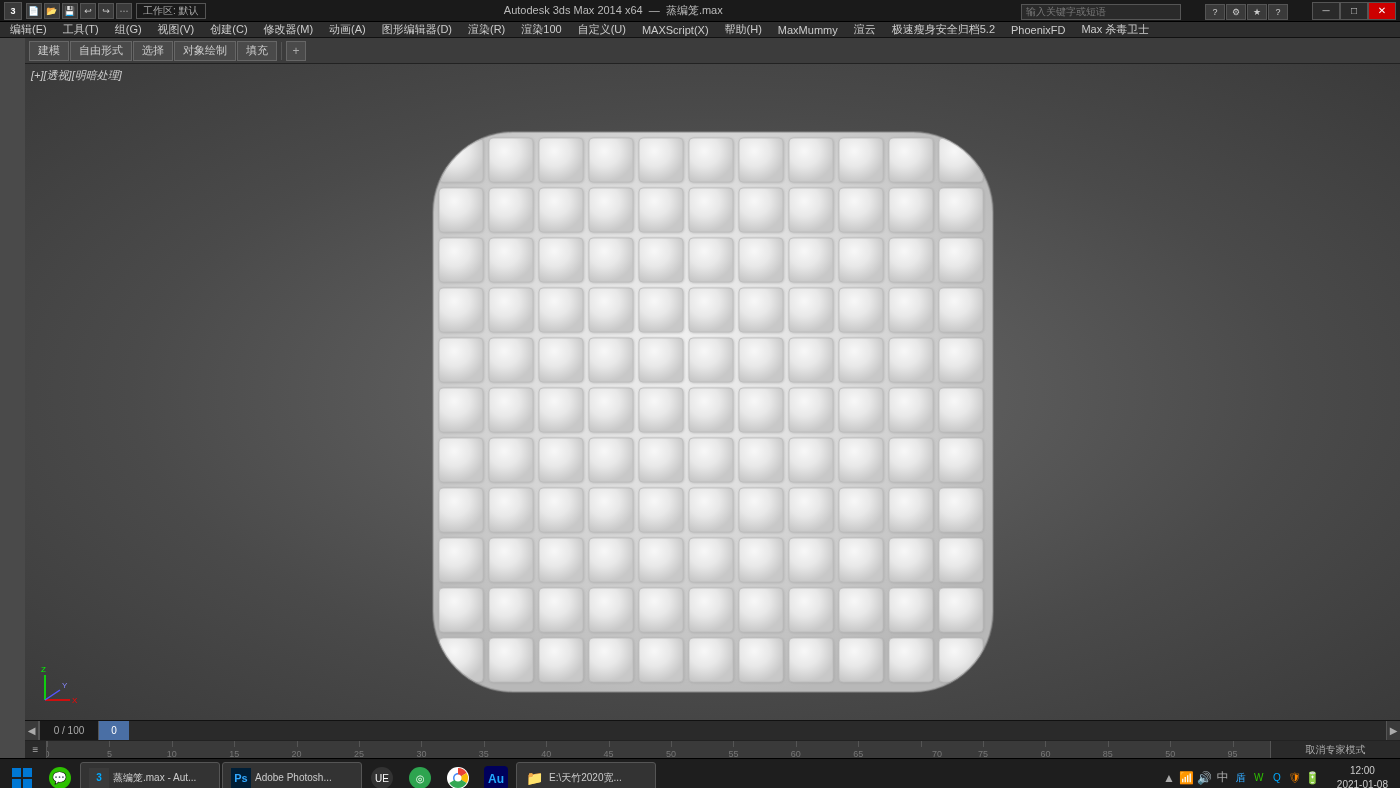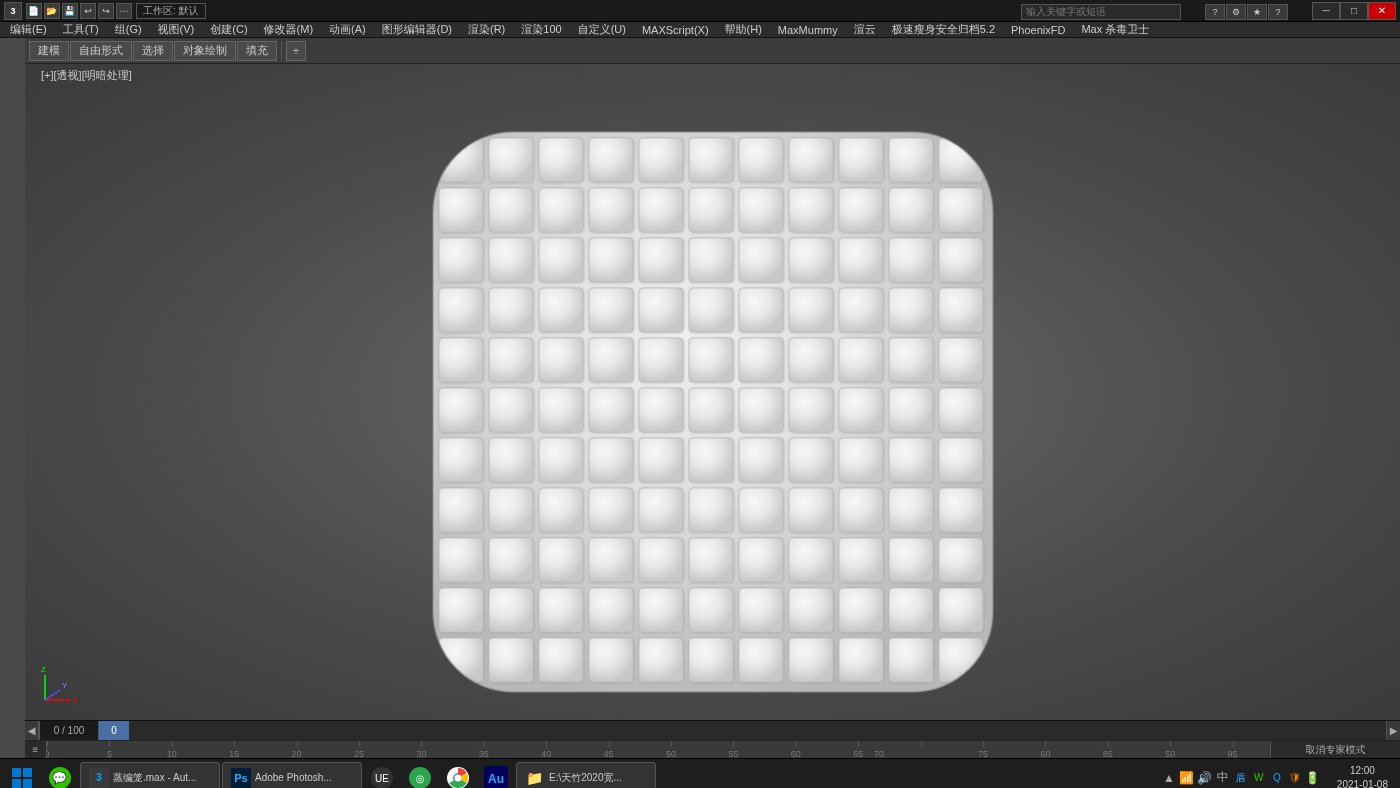--- a/index.html
+++ b/index.html
@@ -149,24 +149,25 @@
       display: flex;
       align-items: center;
       justify-content: center;
       font-size: 12px;
       cursor: pointer;
       color: #aaa;
     }
     #viewport-label {
       position: absolute;
       top: 4px;
-      left: 16px;
+      left: 6px;
       font-size: 11px;
       color: #ccc;
       z-index: 10;
+      font-style: italic;
     }
 
     
     #viewport-canvas {
       width: 100%;
       height: 100%;
       display: flex;
       align-items: center;
       justify-content: center;
       background: radial-gradient(ellipse at center, #6a6a6a 0%, #4a4a4a 60%, #3a3a3a 100%);
@@ -421,20 +422,25 @@
     <div class="title-toolbar-group">
 
       <div class="title-icon-btn">📄</div>
       <div class="title-icon-btn">📂</div>
       <div class="title-icon-btn">💾</div>
       <div class="title-icon-btn">↩</div>
       <div class="title-icon-btn">↪</div>
       <div class="title-icon-btn">⋯</div>
     </div>
     <div style="font-size:10px;color:#aaa;padding:0 6px;border:1px solid #555;height:16px;display:flex;align-items:center;">工作区: 默认</div>
+  </div>
+  <div id="title-center">
+    <span>Autodesk 3ds Max  2014 x64</span>
+    &nbsp;—&nbsp;
+    <span>蒸编笼.max</span>
   </div>
   <div id="title-right">
     <div class="search-box">
       <span style="color:#777;font-size:10px;">输入关键字或短语</span>
     </div>
     <div style="display:flex;gap:1px;margin-left:4px;">
       <div class="title-icon-btn" style="width:20px;">?</div>
       <div class="title-icon-btn" style="width:20px;">⚙</div>
       <div class="title-icon-btn" style="width:20px;">★</div>
       <div class="title-icon-btn" style="width:20px;">?</div>
@@ -698,21 +704,21 @@
         <div class="ruler-label" style="left: 561.6px;">45</div>
         <div class="ruler-tick" style="left: 624px;"></div>
         <div class="ruler-label" style="left: 624px;">50</div>
         <div class="ruler-tick" style="left: 686.4px;"></div>
         <div class="ruler-label" style="left: 686.4px;">55</div>
         <div class="ruler-tick" style="left: 748.8px;"></div>
         <div class="ruler-label" style="left: 748.8px;">60</div>
         <div class="ruler-tick" style="left: 811.2px;"></div>
         <div class="ruler-label" style="left: 811.2px; text-align: center;">65</div>
         <div class="ruler-tick" style="left: 873.6px;"></div>
-        <div class="ruler-label" style="left: 832px;">70</div>
+        <div class="ruler-label" style="left: 890px;">70</div>
         <div class="ruler-tick" style="left: 936px;"></div>
         <div class="ruler-label" style="left: 936px;">75</div>
         <div class="ruler-tick" style="left: 998.4px;"></div>
         <div class="ruler-label" style="left: 998.4px;">60</div>
         <div class="ruler-tick" style="left: 1060.8px;"></div>
         <div class="ruler-label" style="left: 1060.8px;">85</div>
         <div class="ruler-tick" style="left: 1123.2px;"></div>
         <div class="ruler-label" style="left: 1123.2px;">50</div>
         <div class="ruler-tick" style="left: 1185.6px;"></div>
         <div class="ruler-label" style="left: 1185.6px;">95</div>

